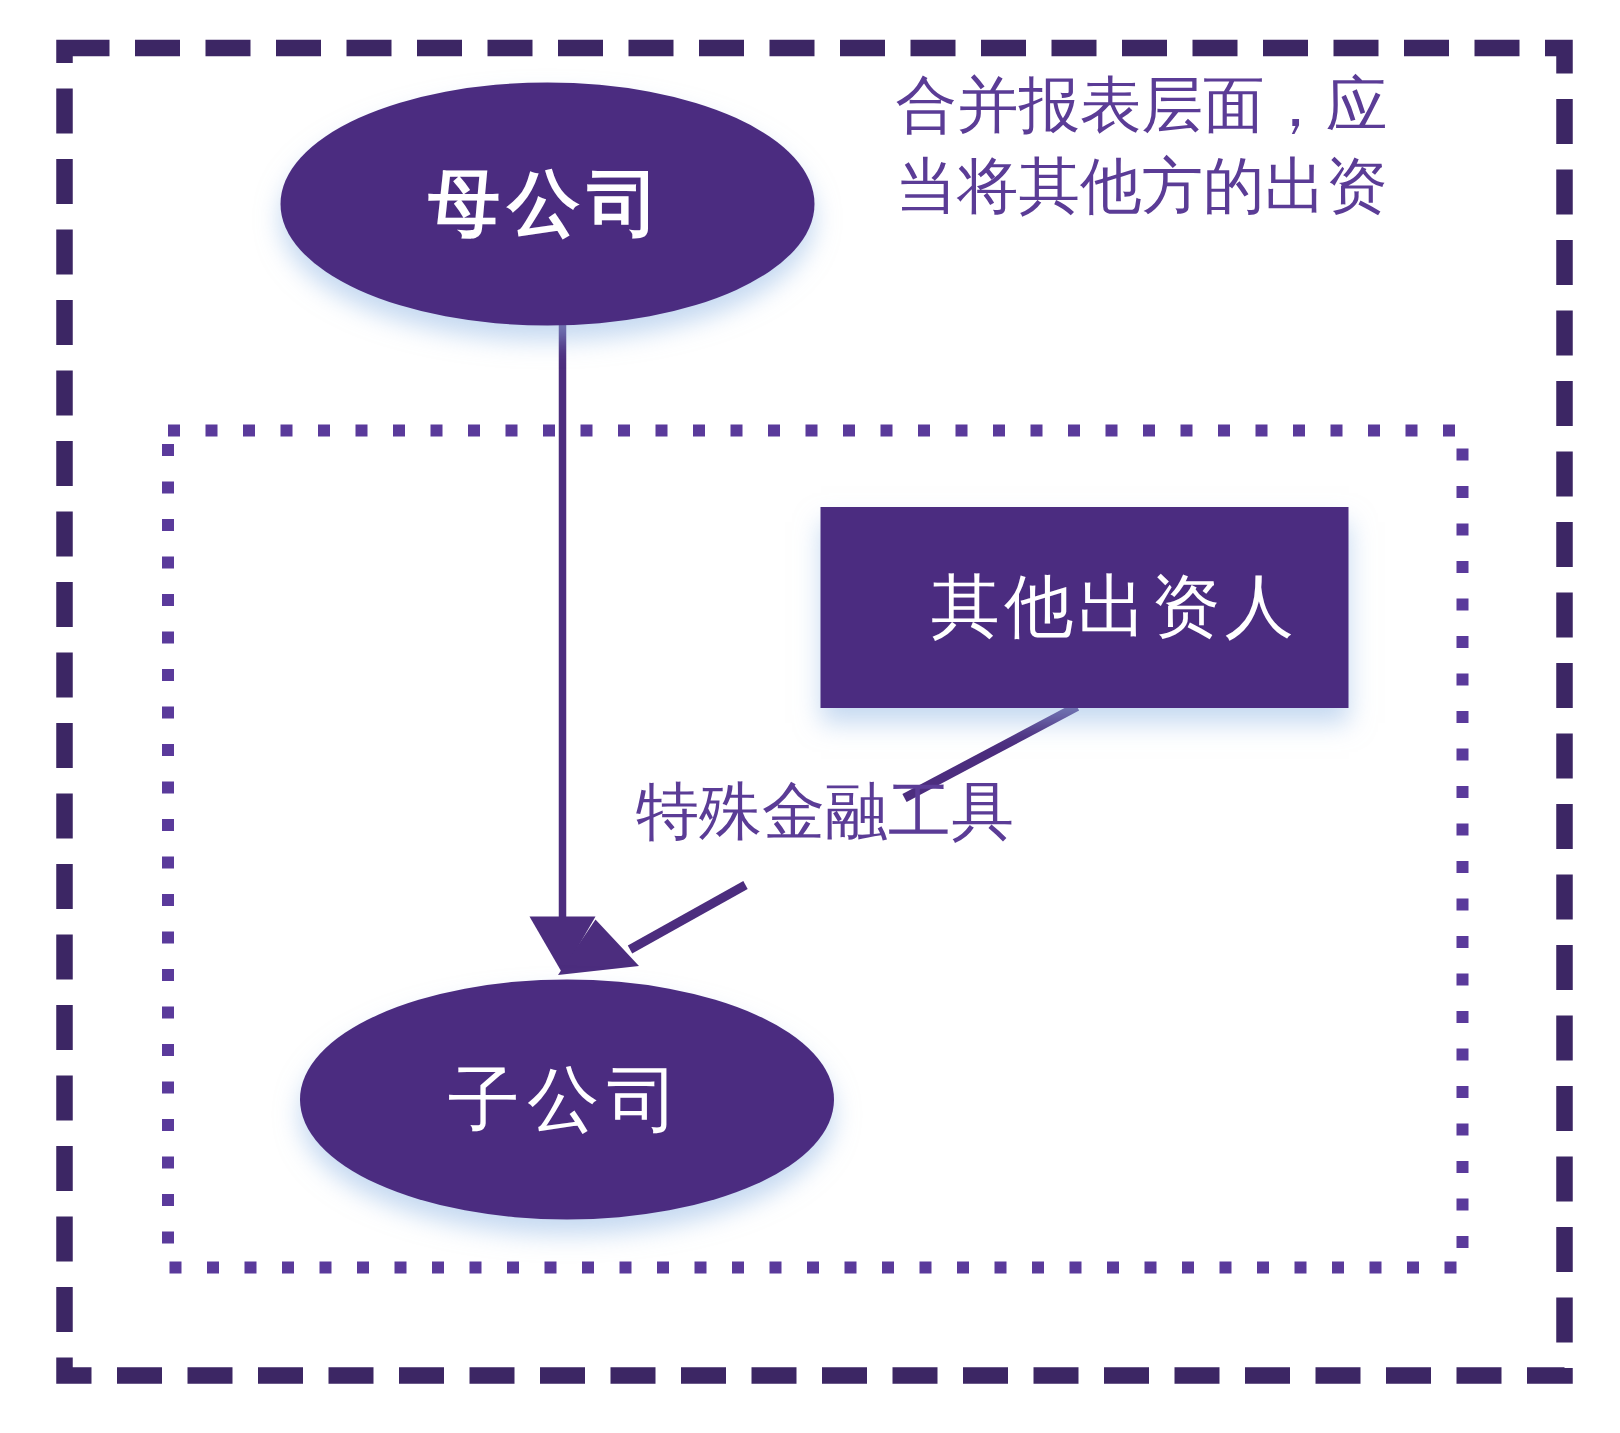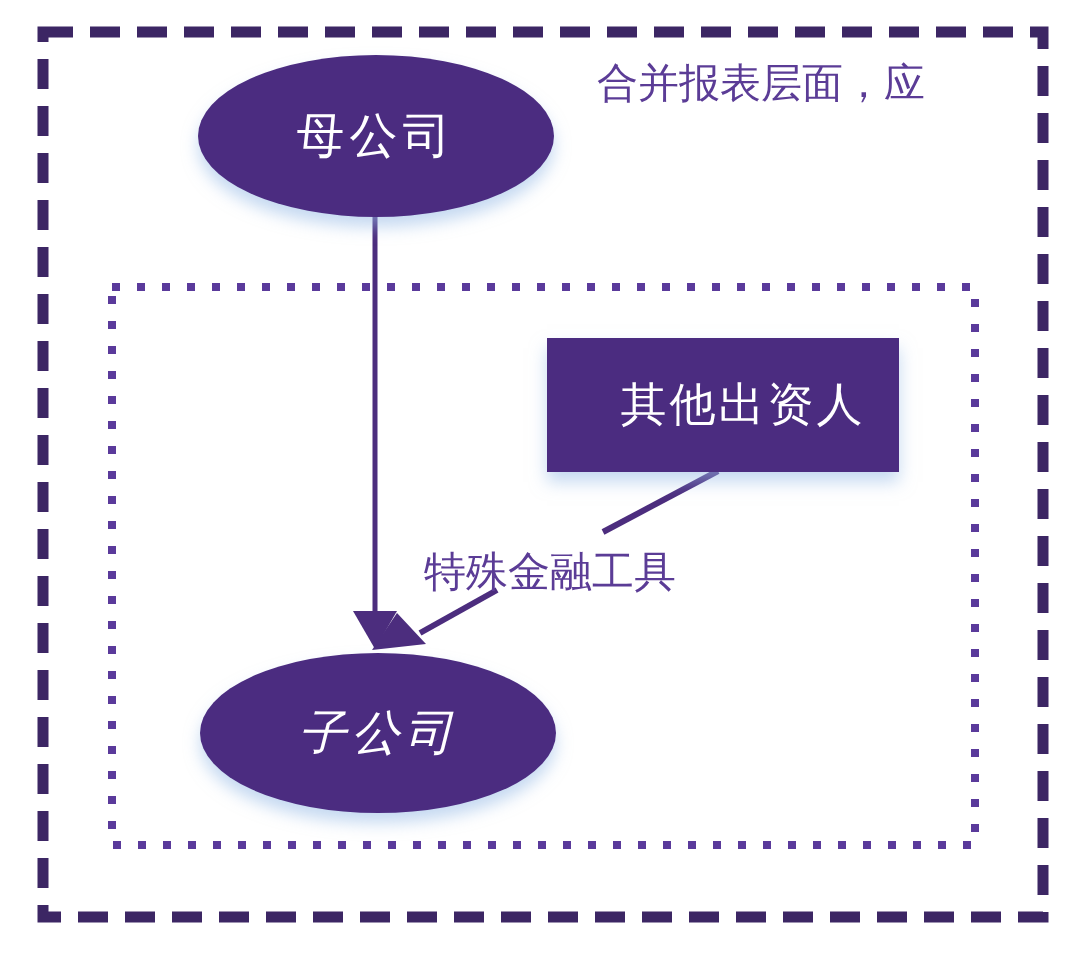--- a/index.html
+++ b/index.html
@@ -41,63 +41,63 @@
     box-shadow: 0 10px 16px var(--glow);
   }
   .node .node-label {
     color: var(--node-text);
     white-space: nowrap;
   }
 
   .ellipse { border-radius: 50%; }
 
   .node-parent {
-    left: 198px; top: 55px;
+    left: 187px; top: 55px;
     width: 356px; height: 162px;
-    font-size: 48px; letter-spacing: 5px;
+    font-size: 48px; letter-spacing: 5px; font-weight: bold;
   }
   .node-subsidiary {
     left: 200px; top: 653px;
     width: 356px; height: 160px;
-    font-size: 48px; letter-spacing: 5px; font-style: italic;
+    font-size: 48px; letter-spacing: 5px;
   }
   .node-investors {
     left: 547px; top: 338px;
     width: 352px; height: 134px;
     font-size: 46px; letter-spacing: 3px; padding-left: 40px;
   }
 
   .annotation {
     position: absolute;
     color: var(--text-color);
     text-align: center;
     white-space: nowrap;
   }
   .annotation .bold {
     font-weight: 700;
     color: var(--text-bold-color);
   }
 
   .annotation-top {
-    left: 556px; top: 56px;
+    left: 556px; top: 43px;
     width: 410px;
     font-size: 41px;
     line-height: 54px;
   }
 
   .annotation-bottom {
     left: 575px; top: 678px;
     width: 380px;
     font-size: 41px;
     line-height: 56px;
   }
 
   .edge-label {
     position: absolute;
-    left: 413px; top: 544px;
+    left: 413px; top: 513px;
     width: 274px;
     font-size: 42px;
     color: var(--text-color);
     text-align: center;
     white-space: nowrap;
   }
 </style>
 </head>
 <body>
 
@@ -126,18 +126,21 @@
   </div>
 
   <div class="node ellipse node-subsidiary">
     <span class="node-label">子公司</span>
   </div>
 
   <div class="annotation annotation-top">
     <div>
       <span>合并报表层面，应</span>
     </div>
+    <div>
+      <span>当将其他方的出资</span>
+    </div>
   </div>
 
   <div class="edge-label">特殊金融工具</div>
 
 
 </div>
 
 </body></html>

